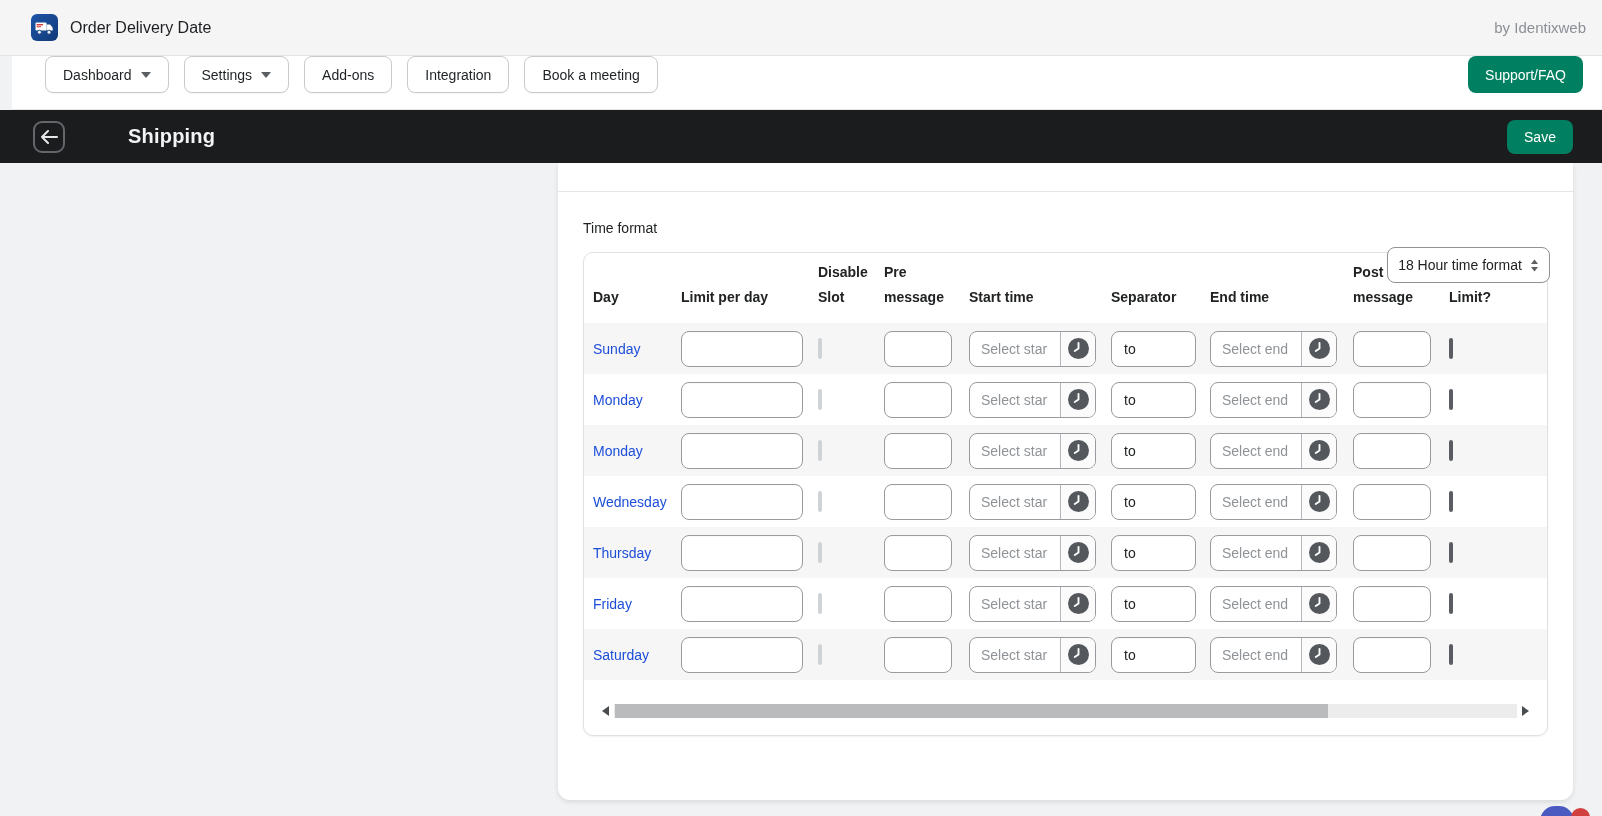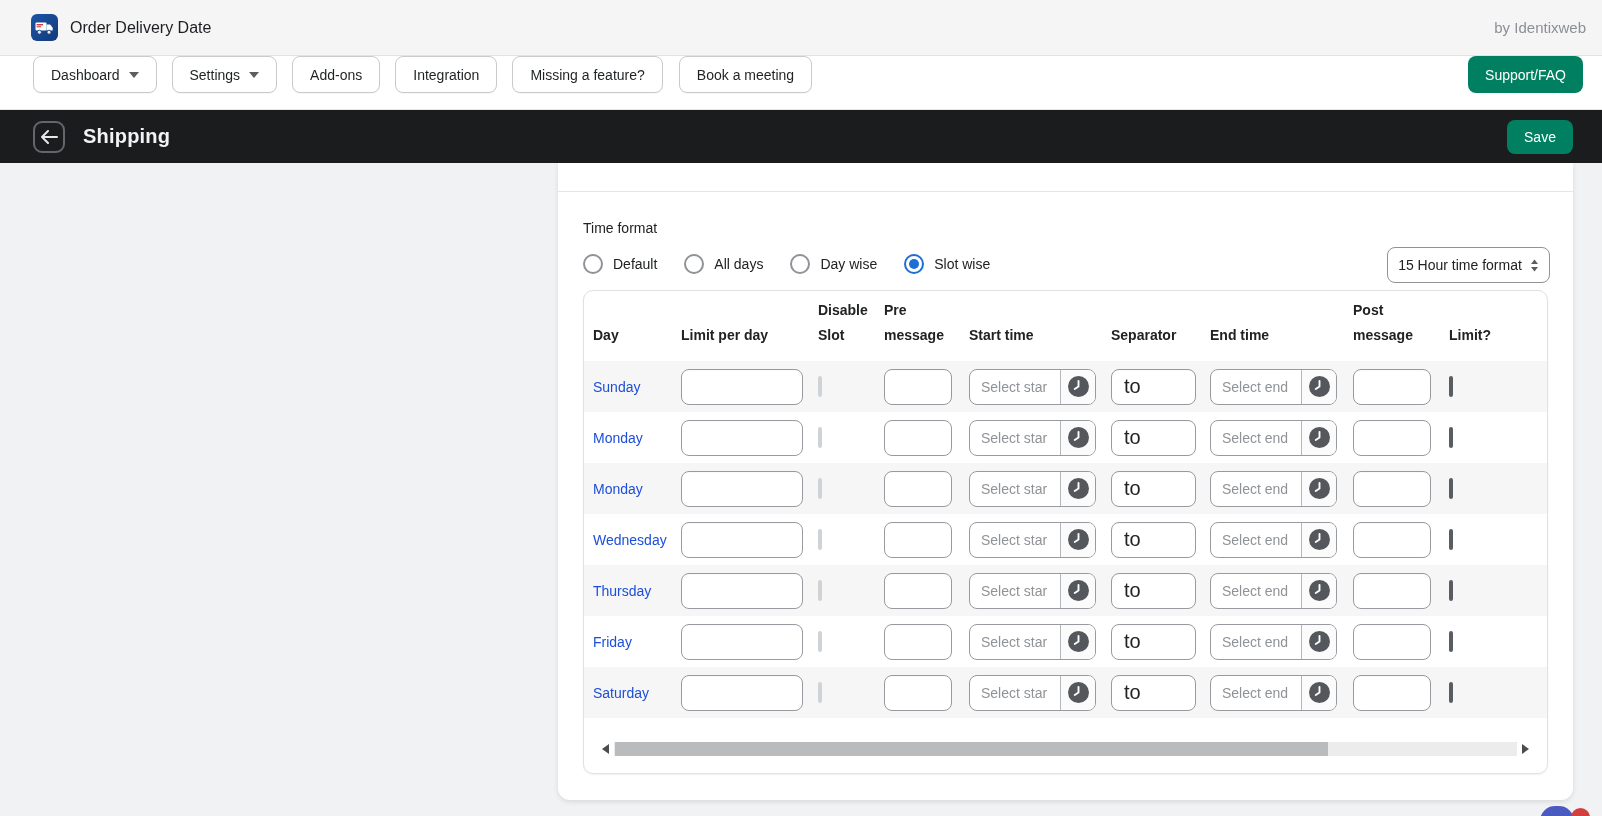--- a/index.html
+++ b/index.html
@@ -18,38 +18,38 @@
     width:27px; height:27px; border-radius:6px;
     background:linear-gradient(135deg,#1d55a8,#123a78);
     display:flex; align-items:center; justify-content:center; flex:0 0 auto;
   }
   .app-title { font-size:16px; font-weight:500; color:#1c1e21; margin-left:12px; }
   .byline { margin-left:auto; color:#8b9096; font-size:15px; }
 
   
   .nav-bar {
     height:54px; background:#fff; border-bottom:1px solid #e4e5e7;
-    display:flex; align-items:center; padding:0 19px 16px 33px;
+    display:flex; align-items:center; padding:0 19px 16px 33px;margin-left:12px;
   }
   .nav-btn {
     height:37px; border:1px solid #c8cacc; border-radius:8px; background:#fff;
     font-family:inherit; font-size:14px; color:#1f2224; padding:0 17px;
     display:inline-flex; align-items:center; gap:9px; margin-right:15px; cursor:pointer;
     box-shadow:0 1px 0 rgba(0,0,0,.03);
   }
   .nav-btn.wide { margin-right:16px; }
   .caret-down { width:0; height:0; border-left:5px solid transparent; border-right:5px solid transparent; border-top:6px solid #5c5f62; }
   .support-btn {
     margin-left:auto; margin-right:0; height:37px; border:none; border-radius:8px;
     background:#008060; color:#fff; font-family:inherit; font-size:14px; padding:0 17px; cursor:pointer;
   }
 
   
   .page-bar {
-    height:53px; background:#1b1c1e; display:flex; align-items:center; padding:0 29px 0 33px;
+    height:53px; background:#1b1c1e; display:flex; align-items:center; padding:0 29px 0 33px;gap:45px;
   }
   .back-btn {
     width:32px; height:32px; border:2px solid #63666a; border-radius:9px; background:transparent;
     display:flex; align-items:center; justify-content:center; cursor:pointer;
   }
   .page-title { color:#f2f3f4; font-size:20px; font-weight:bold; margin-left:18px; letter-spacing:.2px; }
   .save-btn {
     margin-left:auto; height:34px; min-width:66px; border:none; border-radius:8px;
     background:#008060; color:#fff; font-family:inherit; font-size:14px; padding:0 15px; cursor:pointer;
   }
@@ -93,21 +93,21 @@
   .tgrid { display:grid; grid-template-columns:97px 137px 66px 85px 142px 99px 143px 96px 1fr; align-items:center; }
   .thead { height:70px; align-items:end; padding-bottom:13px; }
   .th { font-size:14px; font-weight:bold; color:#202223; line-height:25px; padding-right:6px; }
   .th:first-child { padding-left:9px; }
   .trow { height:51px; }
   .trow.striped { background:#f6f6f7; }
   .day-cell { font-size:14px; color:#1d4ed8; padding-left:9px; }
 
   .ti {
     height:36px; border:1px solid #979b9f; border-radius:8px; background:#fff;
-    font-family:inherit; font-size:20px; color:#202223; padding:0 12px;
+    font-family:inherit; font-size:14px; color:#202223; padding:0 12px;
     box-shadow:inset 0 1px 0 rgba(0,0,0,.02); outline:none;
   }
   .ti::placeholder { color:#8f9397; opacity:1; }
   .ti.limit-input { width:122px; }
   .ti.pre-input { width:68px; padding:0 9px; }
   .ti.sep-input { width:85px; }
   .ti.post-input { width:78px; padding:0 9px; }
 
   .time-group {
     width:127px; height:36px; border:1px solid #979b9f; border-radius:8px; background:#fff;
@@ -167,23 +167,20 @@
   <button class="nav-btn">
     <span>Settings</span>
     <span class="caret-down"></span>
   </button>
   <button class="nav-btn">
     <span>Add-ons</span>
   </button>
   <button class="nav-btn">
     <span>Integration</span>
   </button>
-  <button class="nav-btn wide">
-    <span>Missing a feature?</span>
-  </button>
   <button class="nav-btn">
     <span>Book a meeting</span>
   </button>
   <button class="support-btn">Support/FAQ</button>
 </div>
 
 <div class="page-bar">
   <button class="back-btn">
     <svg width="18" height="14" viewBox="0 0 18 14">
       <path d="M8 1 L2 7 L8 13 M2 7 H17" stroke="#e5e7e9" stroke-width="2" fill="none" stroke-linecap="round" stroke-linejoin="round"></path>
@@ -192,41 +189,23 @@
   <div class="page-title">Shipping</div>
   <button class="save-btn">Save</button>
 </div>
 
 <div class="content">
   <div class="main-card">
     <div class="card-top-strip"></div>
     <div class="section">
       <div class="tf-label">Time format</div>
 
-      <div class="radio-row">
-        <div class="radio-item">
-          <span class="radio-circle"></span>
-          <span class="radio-label">Default</span>
-        </div>
-        <div class="radio-item">
-          <span class="radio-circle"></span>
-          <span class="radio-label">All days</span>
-        </div>
-        <div class="radio-item">
-          <span class="radio-circle"></span>
-          <span class="radio-label">Day wise</span>
-        </div>
-        <div class="radio-item selected">
-          <span class="radio-circle"></span>
-          <span class="radio-label">Slot wise</span>
-        </div>
-      </div>
 
       <div class="hour-select">
-        <span>15 Hour time format</span>
+        <span>18 Hour time format</span>
         <svg width="9" height="13" viewBox="0 0 9 13">
           <path d="M4.5 0.5 L8 5 H1 Z" fill="#5c5f62"></path>
           <path d="M4.5 12.5 L1 8 H8 Z" fill="#5c5f62"></path>
         </svg>
       </div>
 
       <div class="table-card">
         <div class="tgrid thead">
           <div class="th">Day</div>
           <div class="th">Limit per day</div>

